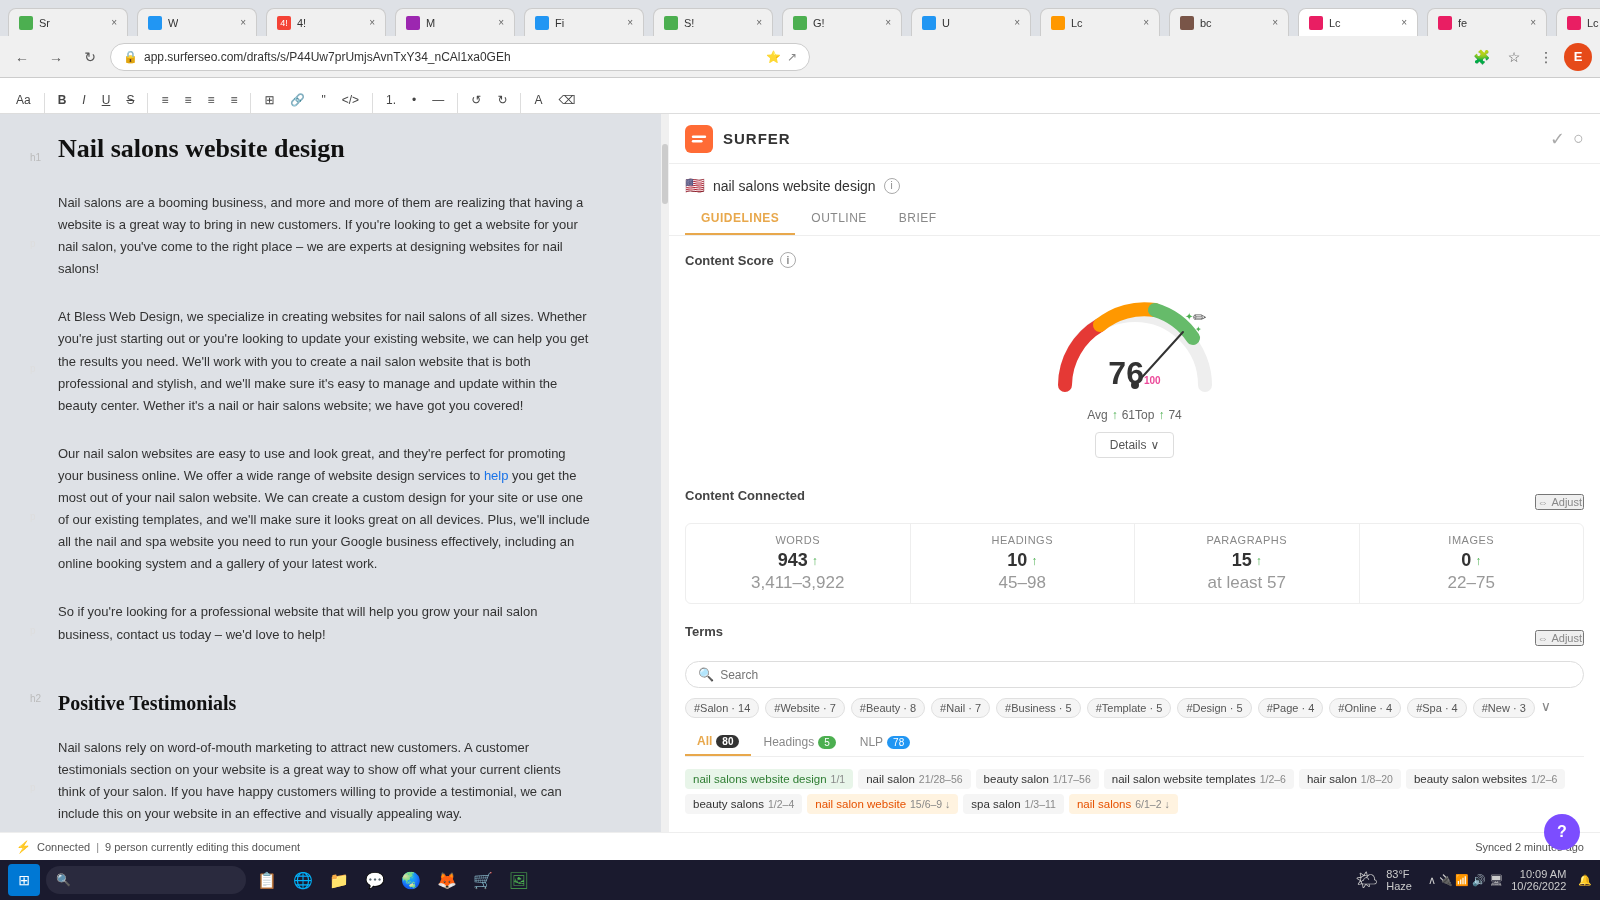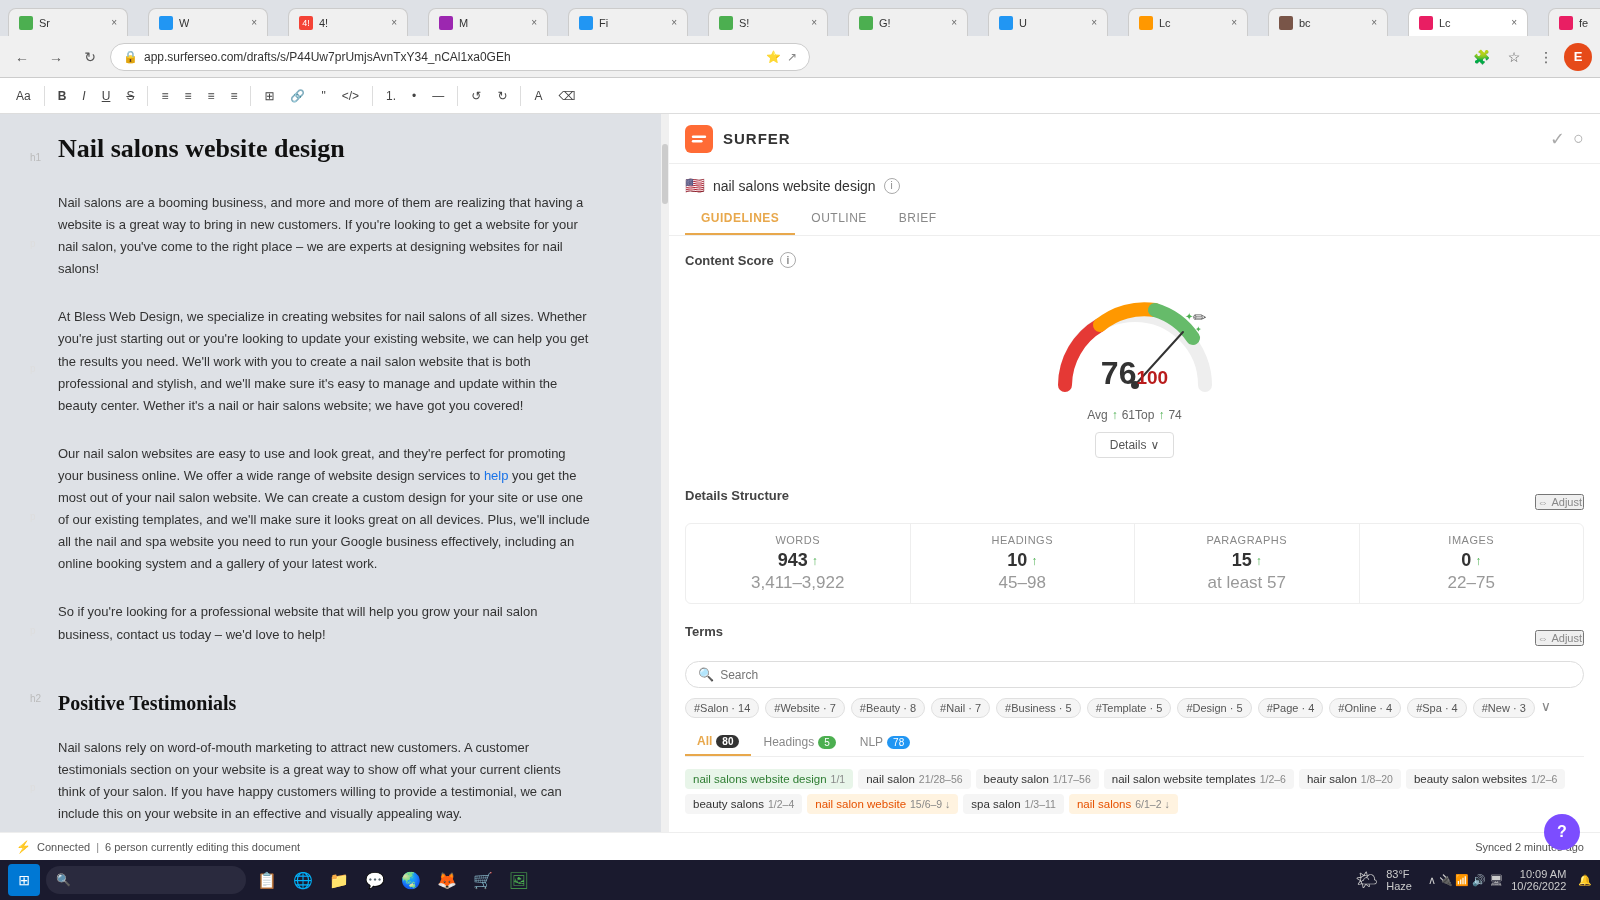--- a/index.html
+++ b/index.html
@@ -1,36 +1,36 @@
 <!DOCTYPE html>
 <html><head>
   <meta charset="utf-8">
   <style>
     * { box-sizing: border-box; margin: 0; padding: 0; }
     body { font-family: Arial, sans-serif; font-size: 13px; background: #f0f0f0; overflow: hidden; }
 
     
     .browser-frame { width: 1600px; height: 900px; display: flex; flex-direction: column; background: #dee1e6; }
-    .tab-bar { height: 36px; background: #dee1e6; display: flex; align-items: flex-end; padding: 0 8px; gap: 20px; font-size: 11px; overflow: hidden; }
+    .tab-bar { height: 36px; background: #dee1e6; display: flex; align-items: flex-end; padding: 0 8px; gap: 9px; font-size: 11px; overflow: hidden; }
     .tab { height: 28px; background: #f0f0f0; border-radius: 8px 8px 0 0; display: flex; align-items: center; padding: 0 10px; gap: 6px; min-width: 120px; max-width: 160px; font-size: 11px; color: #333; border: 1px solid #ccc; border-bottom: none; }
     .tab.active { background: #fff; }
     .tab-close { font-size: 10px; color: #666; cursor: pointer; margin-left: auto; }
     .tab-favicon { width: 14px; height: 14px; border-radius: 2px; flex-shrink: 0; }
     .tab-label { overflow: hidden; text-overflow: ellipsis; white-space: nowrap; font-size: 11px; }
 
     .browser-toolbar { height: 42px; background: #f0f0f0; display: flex; align-items: center; padding: 0 8px; gap: 6px; border-bottom: 1px solid #ccc; }
     .nav-btn { width: 28px; height: 28px; border-radius: 50%; border: none; background: transparent; font-size: 14px; cursor: pointer; color: #555; display: flex; align-items: center; justify-content: center; }
     .address-bar { flex: 1; height: 28px; border-radius: 20px; background: #fff; border: 1px solid #ccc; display: flex; align-items: center; padding: 0 12px; font-size: 12px; color: #333; gap: 6px; max-width: 700px; }
     .address-text { flex: 1; color: #333; font-size: 12px; }
     .toolbar-icons { display: flex; gap: 4px; margin-left: auto; }
     .toolbar-icon { width: 28px; height: 28px; border-radius: 50%; display: flex; align-items: center; justify-content: center; cursor: pointer; font-size: 14px; color: #555; }
     .profile-icon { width: 28px; height: 28px; border-radius: 50%; background: #e64a19; color: white; display: flex; align-items: center; justify-content: center; font-size: 13px; font-weight: bold; }
 
     
-    .editor-toolbar { height: 36px; background: #fff; border-bottom: 1px solid #ddd; display: flex; align-items: center; padding: 0 10px; gap: 4px; }
+    .editor-toolbar { height: 36px; background: #fff; border-bottom: 1px solid #ddd; display: flex; align-items: flex-end; padding: 0 10px; gap: 4px; }
     .ed-btn { height: 26px; padding: 0 6px; border: none; background: transparent; cursor: pointer; font-size: 12px; color: #444; border-radius: 3px; display: flex; align-items: center; }
     .ed-separator { width: 1px; height: 20px; background: #ddd; margin: 0 3px; }
 
     
     .main-content { flex: 1; display: flex; overflow: hidden; }
 
     
     .article-content { max-width: 560px; }
     .h1-title { font-size: 26px; font-weight: bold; color: #111; margin-bottom: 16px; font-family: Georgia, serif; }
     .h2-title { font-size: 20px; font-weight: bold; color: #111; margin: 20px 0 10px; font-family: Georgia, serif; }
@@ -356,21 +356,21 @@
 
                 <path d="M 110 20 A 70 70 0 0 1 148 48" fill="none" stroke="#66bb6a" stroke-width="14" stroke-linecap="round"></path>
 
                 <line x1="90" y1="95" x2="138" y2="42" stroke="#333" stroke-width="2" stroke-linecap="round"></line>
                 <circle cx="90" cy="95" r="4" fill="#333"></circle>
 
                 <text x="140" y="30" font-size="10" fill="#4CAF50">✦</text>
                 <text x="150" y="42" font-size="8" fill="#4CAF50">✦</text>
               </svg>
               <div class="gauge-score">
-                <span style="font-size:32px;font-weight:bold;color:#333;">76</span><span style="font-size:19px;color:#b91c1c;">100</span>
+                <span style="font-size:32px;font-weight:bold;color:#333;">76</span><span style="font-size:10px;color:#ec4899;">100</span>
               </div>
               
               <div style="position:absolute;top:18px;right:18px;font-size:16px;color:#555;">✏</div>
             </div>
 
             <div class="gauge-stats">
               <div class="gauge-stat">
                 <span>Avg</span>
                 <span class="arrow-up">↑</span>
                 <span>61</span>
@@ -383,21 +383,21 @@
             </div>
             <button class="details-btn">
               <span>Details</span>
               <span>∨</span>
             </button>
           </div>
         </div>
 
         <div class="content-structure">
           <div style="display:flex;justify-content:space-between;align-items:center;margin-bottom:8px;">
-            <span class="section-title">Details Structure</span>
+            <span class="section-title">Content Connected</span>
             <button class="adj-btn">
               <span style="font-size:11px;">⇔</span>
               <span>Adjust</span>
             </button>
           </div>
           <div class="structure-row">
             <div class="structure-cell">
               <div class="cell-label">WORDS</div>
               <div class="cell-value">943 <span class="up-arrow">↑</span></div>
               <div class="cell-range">3,411–3,922</div>
@@ -479,21 +479,21 @@
       </div>
 
       <div style="position:absolute;bottom:50px;right:20px;width:36px;height:36px;background:#7c4dff;border-radius:50%;display:flex;align-items:center;justify-content:center;color:white;font-size:16px;font-weight:bold;cursor:pointer;">?</div>
     </div>
   </div>
 
   <div class="status-bar">
     <span style="color:#4CAF50;font-size:12px;">⚡</span>
     <span>Connected</span>
     <span style="color:#888;">|</span>
-    <span>6 person currently editing this document</span>
+    <span>9 person currently editing this document</span>
     <span class="status-right">Synced 2 minutes ago</span>
   </div>
 
   <div class="taskbar">
     <div class="taskbar-start">⊞</div>
     <div class="taskbar-search">
       <span>🔍</span>
     </div>
     <div class="taskbar-icon" style="color:#4fc3f7;">📋</div>
     <div class="taskbar-icon" style="color:#4fc3f7;">🌐</div>

